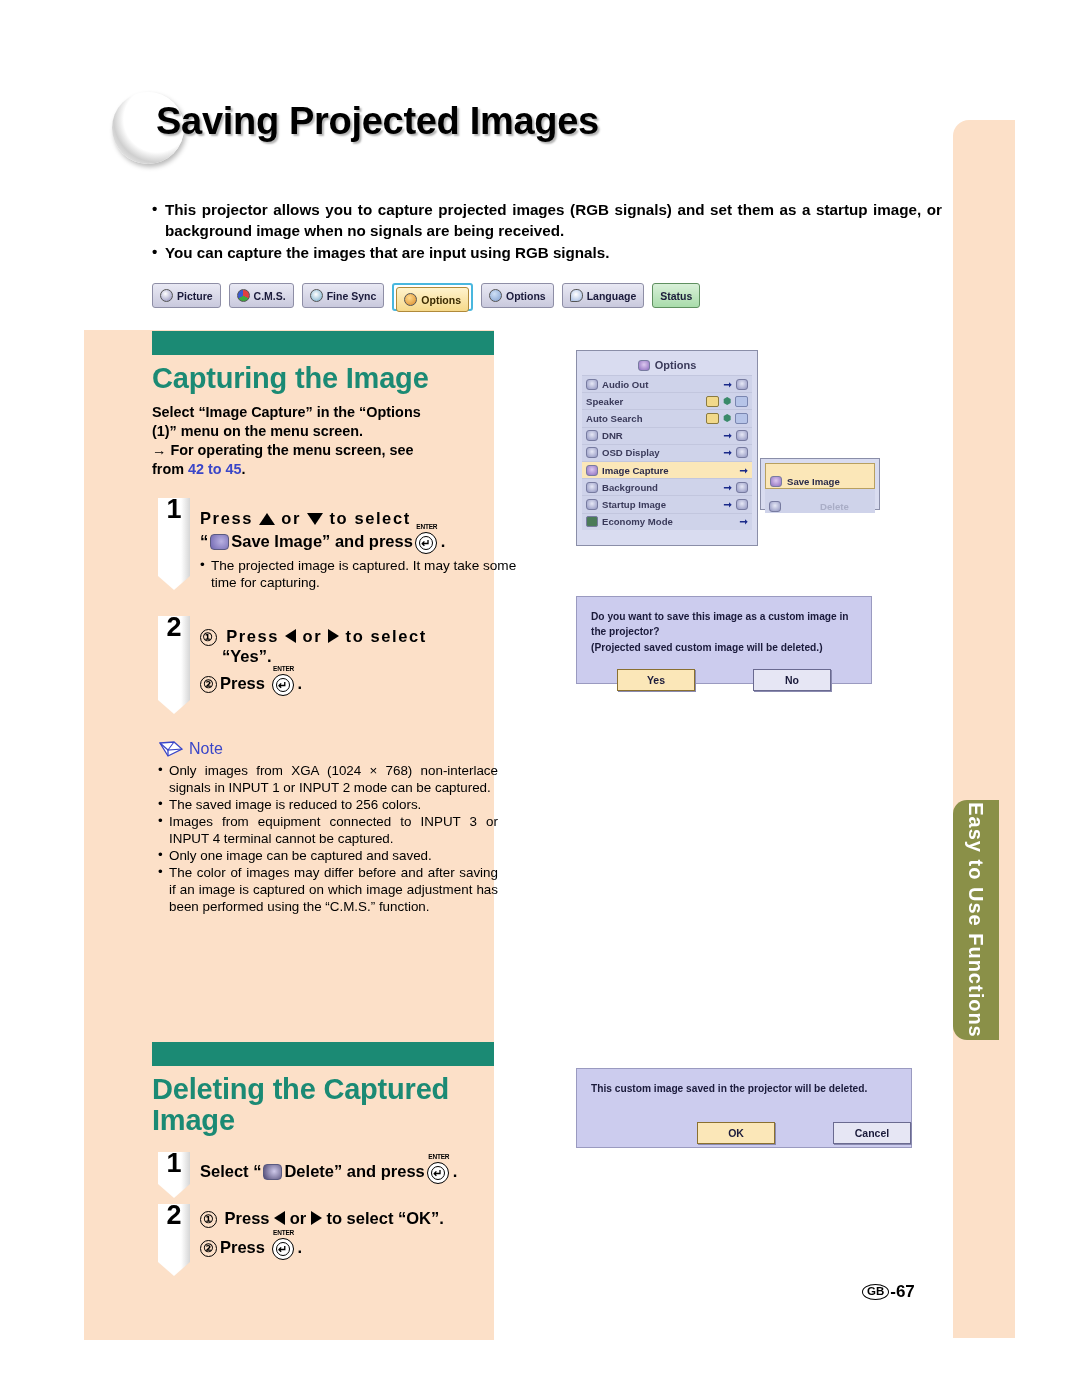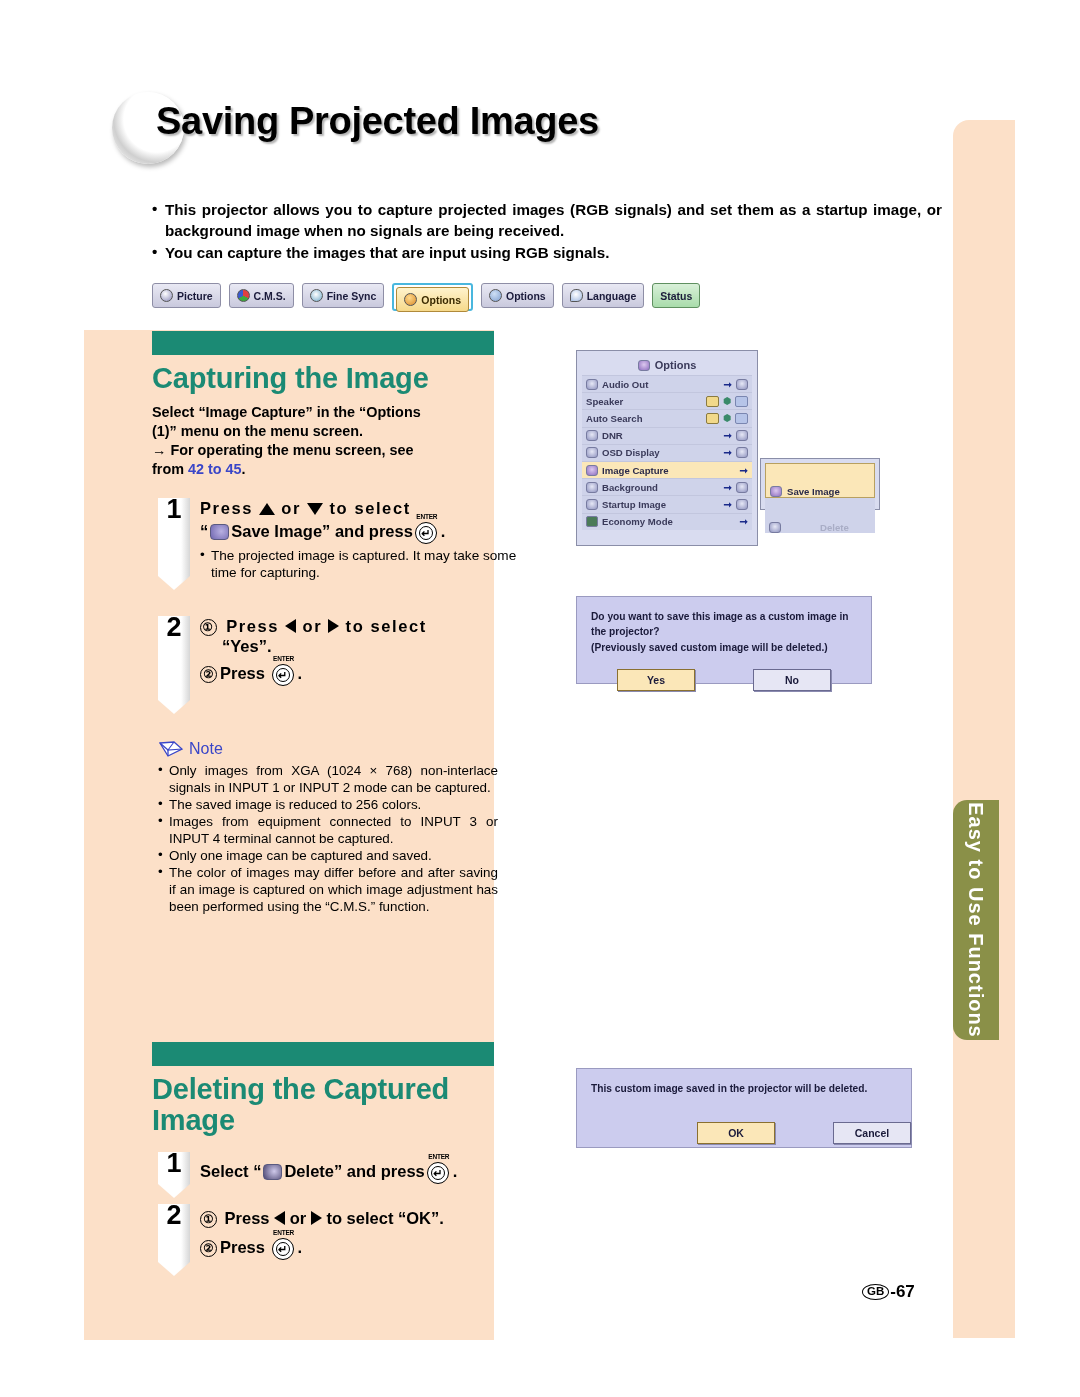--- a/index.html
+++ b/index.html
@@ -97,21 +97,21 @@
   .ribbon{
     position:absolute; left:0; top:0; width:32px; height:100%;
     background:linear-gradient(90deg,#ffffff 0%,#ffffff 72%,#d6d6d6 100%);
     filter: drop-shadow(2px 2px 2px rgba(0,0,0,.25));
     clip-path: polygon(0 0, 100% 0, 100% calc(100% - 14px), 50% 100%, 0 calc(100% - 14px));
   }
   .ribnum{
     position:absolute; left:0; top:-4px; width:32px; text-align:center;
     font-size:27px; font-weight:bold; color:#000;
   }
-  .stepbody{ position:absolute; left:42px; top:0; }
+  .stepbody{ position:absolute; left:42px; top:10px; }
   .stepline{
     font-size:16.5px; font-weight:bold; color:#000; line-height:1.22;
     white-space:nowrap;
   }
   .stepline.sp{ letter-spacing:1.6px; }
   .sub{
     font-size:13.6px; font-weight:normal; color:#000; line-height:1.26;
     position:relative; padding-left:11px; margin-top:3px; width:318px;
   }
   .sub:before{ content:"\2022"; position:absolute; left:0; top:-1px; }
@@ -185,21 +185,21 @@
   .osd-arr{ font-size:10px; color:#1a2a8a; }
   .osd-sw{ width:13px; height:11px; border-radius:2px; border:1px solid #8a7a40; background:#f2d98a; }
   .osd-sw2{ width:13px; height:11px; border-radius:2px; border:1px solid #7a86b0; background:#b6c4e8; }
   .osd-cyc{ color:#3a8a6a; font-size:9px; }
 
   #osd-sub{
     position:absolute; left:760px; top:458px; width:120px; height:52px;
     background:#d9dcf0; border:1px solid #8a8ea8; padding:4px;
   }
   .sub-row{
-    display:flex; align-items:flex-end; gap:5px; height:35px; padding:0 4px;
+    display:flex; align-items:flex-start; gap:5px; height:19px; padding:12px 4px;
     font-size:9.6px; font-weight:bold; color:#2a2a4a; background:#cfd3ea;
   }
   .sub-row.hi{ background:#fbe7b8; border:1px solid #b8a060; }
   .sub-row.dim{ color:#a9adc6;gap:39px; }
 
   
   .dlg{
     position:absolute; background:#ccccee; border:1px solid #9a9ac0;
   }
   .dlg .msg{
@@ -444,21 +444,21 @@
   </div>
   <div class="sub-row dim">
     <span class="osd-ico"></span>
     <span>Delete</span>
   </div>
 </div>
 
 <div id="dlg1" class="dlg">
   <div class="msg">
     <div>Do you want to save this image as a custom image in the projector?</div>
-    <div>(Previously saved custom image will be deleted.)</div>
+    <div>(Projected saved custom image will be deleted.)</div>
   </div>
   <div class="btns">
     <div class="dbtn hi">Yes</div>
     <div class="dbtn">No</div>
   </div>
 </div>
 
 <div id="dlg2" class="dlg">
   <div class="msg">
     <div>This custom image saved in the projector will be deleted.</div>

